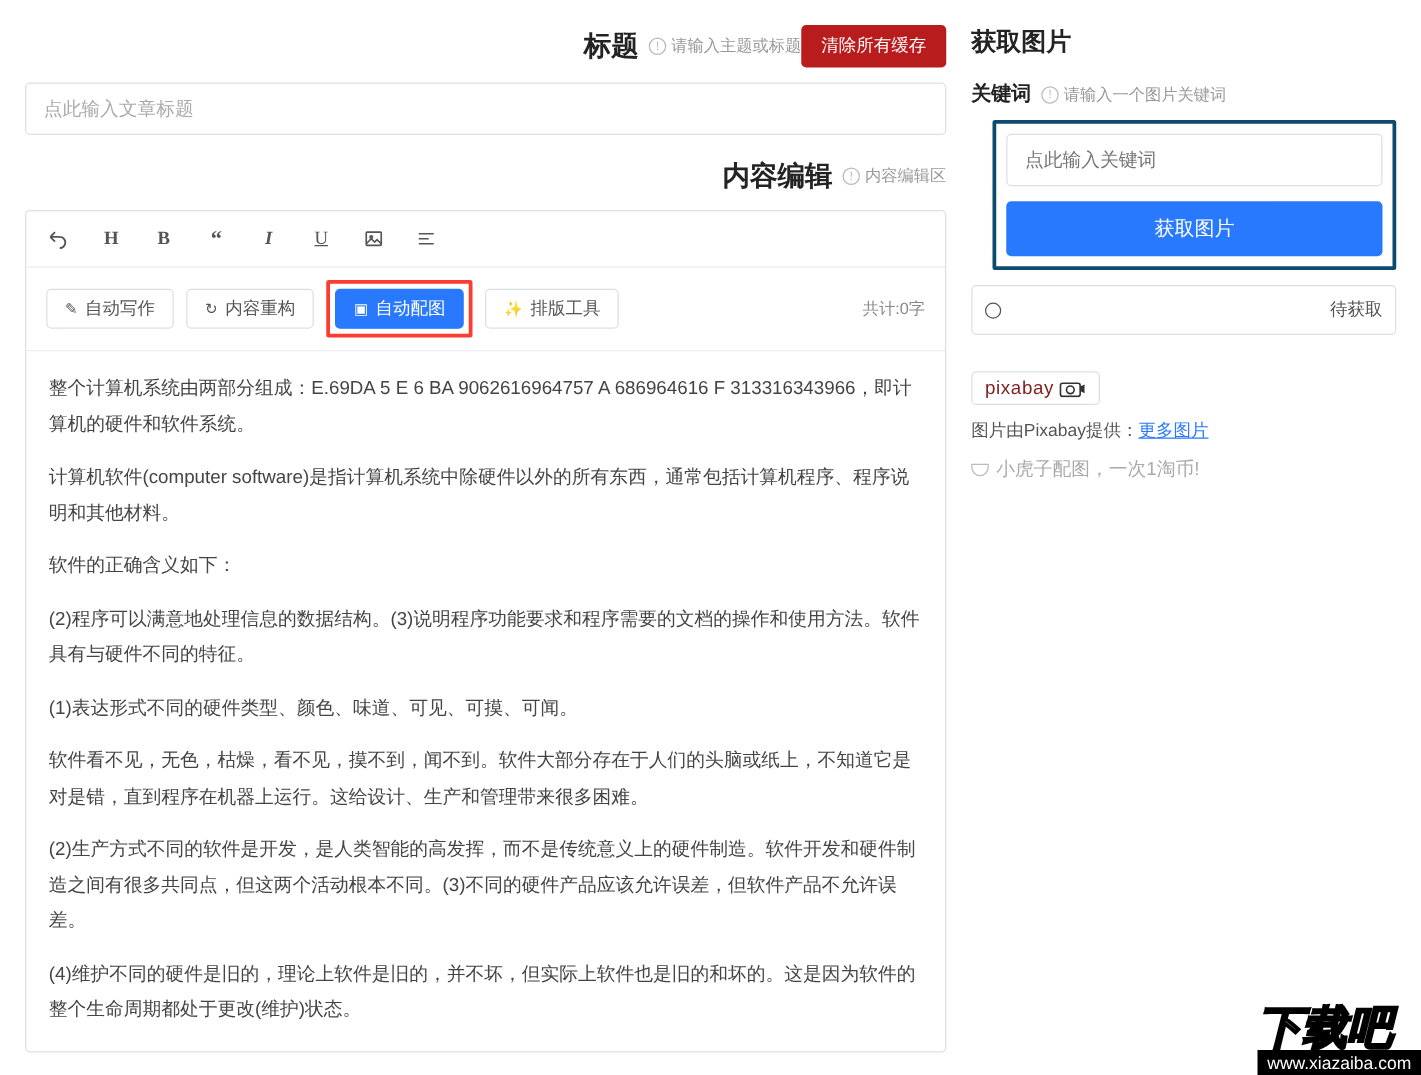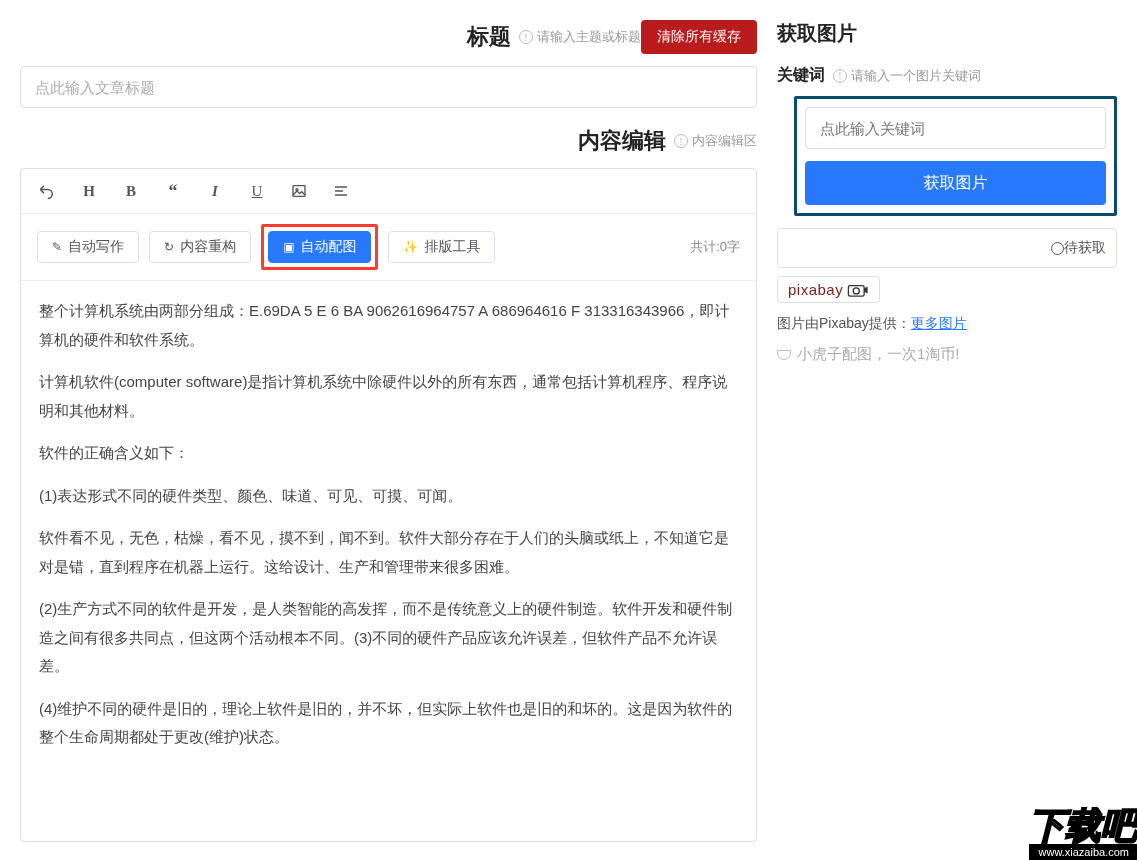--- a/index.html
+++ b/index.html
@@ -32,31 +32,31 @@
 .editor-content { padding: 16px 18px; font-size: 15px; line-height: 1.9; color: #444; height: 560px; overflow: hidden; }
 .editor-content p { margin-bottom: 14px; }
 
 
 .right-section-title { font-size: 20px; font-weight: 600; color: #232323; margin-bottom: 18px; }
 .right-label-row { display: flex; align-items: center; gap: 8px; margin-bottom: 10px; }
 .right-label { font-size: 16px; font-weight: 600; color: #232323; }
 .highlight-frame { border: 3px solid #0c4a6e; border-radius: 2px; padding: 8px; margin-bottom: 12px; margin-left: 17px; }
 .keyword-input { width: 100%; height: 42px; border: 1px solid #dcdfe6; border-radius: 4px; padding: 0 14px; font-size: 15px; margin-bottom: 12px; }
 .fetch-btn { width: 100%; height: 44px; background: #2979ff; color: #fff; border: none; border-radius: 4px; font-size: 16px; cursor: pointer; }
-.pending-box { border: 1px solid #dcdfe6; border-radius: 4px; padding: 10px; text-align: center; color: #555; display: flex; align-items: center; justify-content: flex-end; gap: 0; margin-bottom: 8px; }
+.pending-box { border: 1px solid #dcdfe6; border-radius: 4px; padding: 10px; text-align: center; color: #555; display: flex; align-items: center; justify-content: space-between; gap: 0; margin-bottom: 29px; }
 .circle-icon { width: 13px; height: 13px; border: 1.5px solid #555; border-radius: 50%; display: inline-block; }
 .pixabay-box { border: 1px solid #dcdfe6; border-radius: 4px; padding: 4px 10px; display: inline-flex; align-items: center; gap: 4px; margin-bottom: 12px; font-size: 15px; color: #7f1d1d; letter-spacing: 0.5px; }
 .credit-line { font-size: 14px; color: #555; margin-bottom: 12px; }
 .credit-line a { color: #2979ff; text-decoration: underline; }
 .coin-line { display: flex; align-items: center; gap: 6px; font-size: 15px; color: #aaa; }
 .coin-icon { width: 14px; height: 10px; border: 1.5px solid #bbb; border-radius: 0 0 8px 8px; display: inline-block; }
 
 .watermark { position: absolute; right: 0; bottom: 0; }
 .watermark-text { color: #fff; font-size: 36px; font-weight: 900; font-style: italic; -webkit-text-stroke: 2px #000; line-height: 1; }
-.watermark-url { background: #000; color: #fff; font-size: 11px; padding: 2px 8px; text-align: right; }
+.watermark-url { background: #000; color: #fff; font-size: 14px; padding: 2px 8px; text-align: right; }
 </style>
 </head>
 <body>
 
 <div class="container">
   <div class="left-panel">
 
     <div class="section-header">
       <div class="section-title-wrap">
         <span class="section-title">标题</span>
@@ -127,20 +127,21 @@
           <span class="mini-icon">✨</span>
           <span>排版工具</span>
         </button>
         <span class="counter">共计:0字</span>
       </div>
 
       <div class="editor-content" id="editor-content">
           <p>整个计算机系统由两部分组成：E.69DA 5 E 6 BA 9062616964757 A 686964616 F 313316343966，即计算机的硬件和软件系统。</p>
           <p>计算机软件(computer software)是指计算机系统中除硬件以外的所有东西，通常包括计算机程序、程序说明和其他材料。</p>
           <p>软件的正确含义如下：</p>
+          <p>(2)程序可以满意地处理信息的数据结构。(3)说明程序功能要求和程序需要的文档的操作和使用方法。软件具有与硬件不同的特征。</p>
           <p>(1)表达形式不同的硬件类型、颜色、味道、可见、可摸、可闻。</p>
           <p>软件看不见，无色，枯燥，看不见，摸不到，闻不到。软件大部分存在于人们的头脑或纸上，不知道它是对是错，直到程序在机器上运行。这给设计、生产和管理带来很多困难。</p>
           <p>(2)生产方式不同的软件是开发，是人类智能的高发挥，而不是传统意义上的硬件制造。软件开发和硬件制造之间有很多共同点，但这两个活动根本不同。(3)不同的硬件产品应该允许误差，但软件产品不允许误差。</p>
           <p>(4)维护不同的硬件是旧的，理论上软件是旧的，并不坏，但实际上软件也是旧的和坏的。这是因为软件的整个生命周期都处于更改(维护)状态。</p>
         </div>
     </div>
   </div>
 
   <div class="right-panel">
     <div class="right-section-title">获取图片</div>

